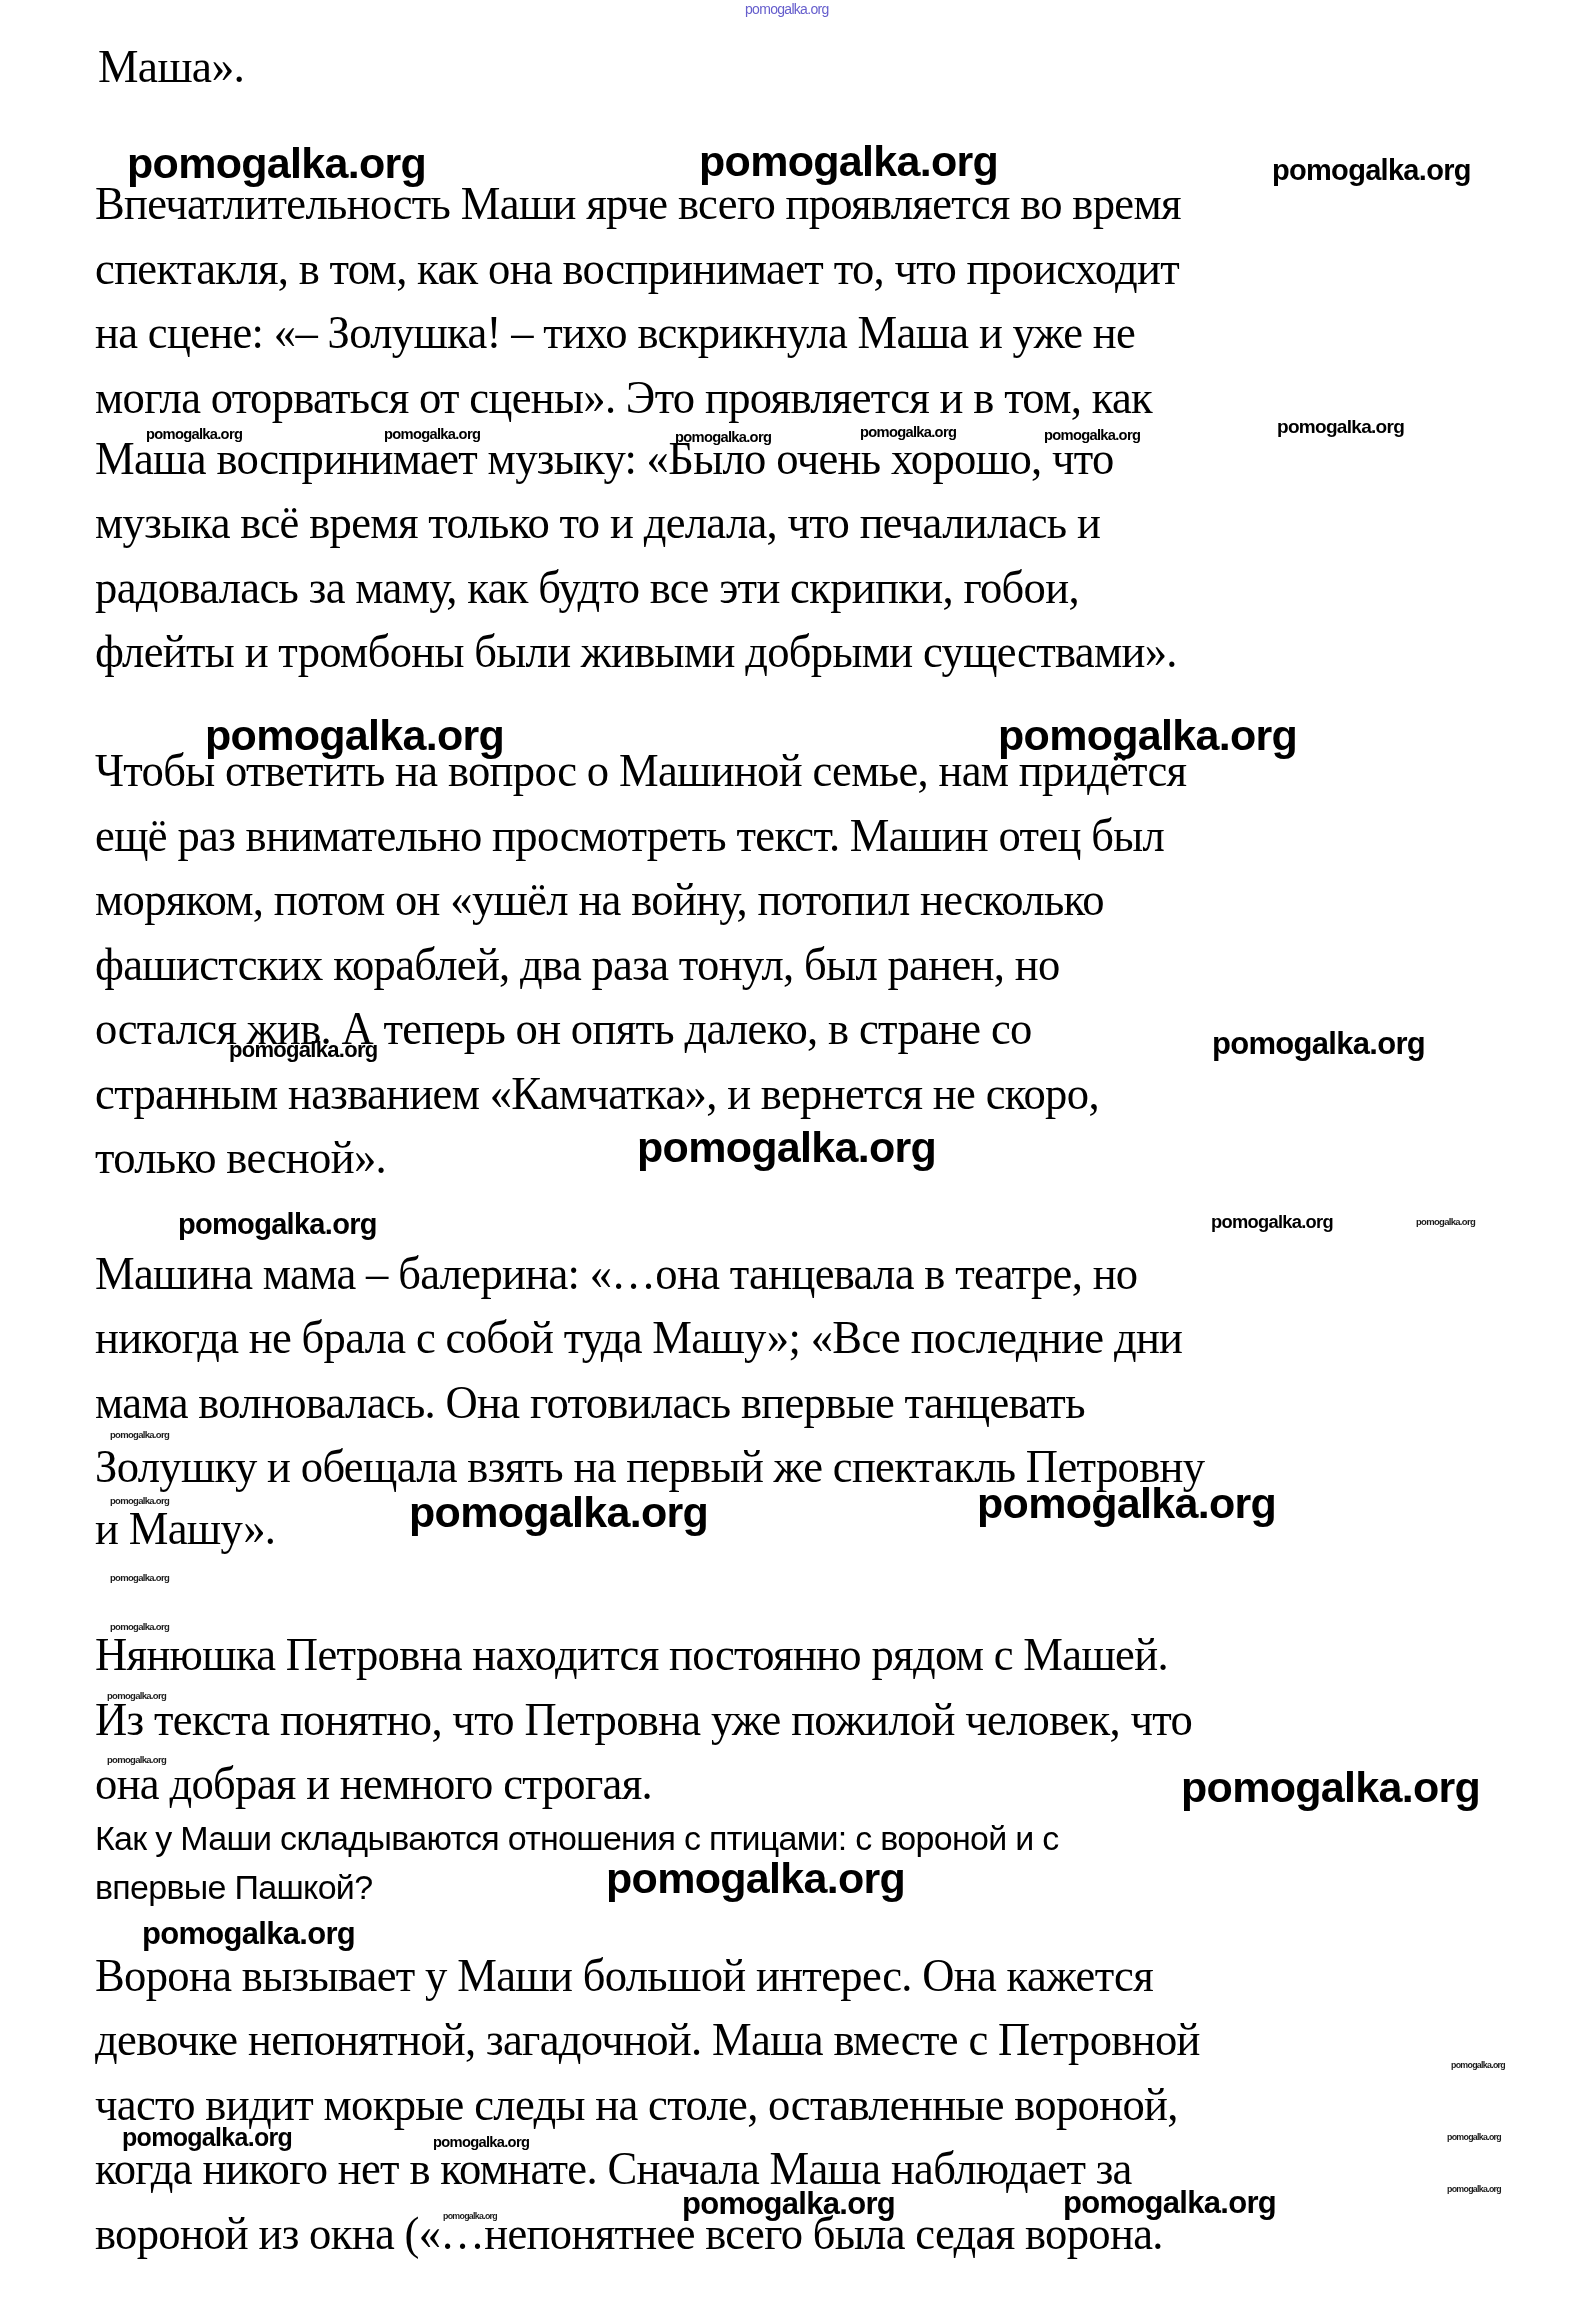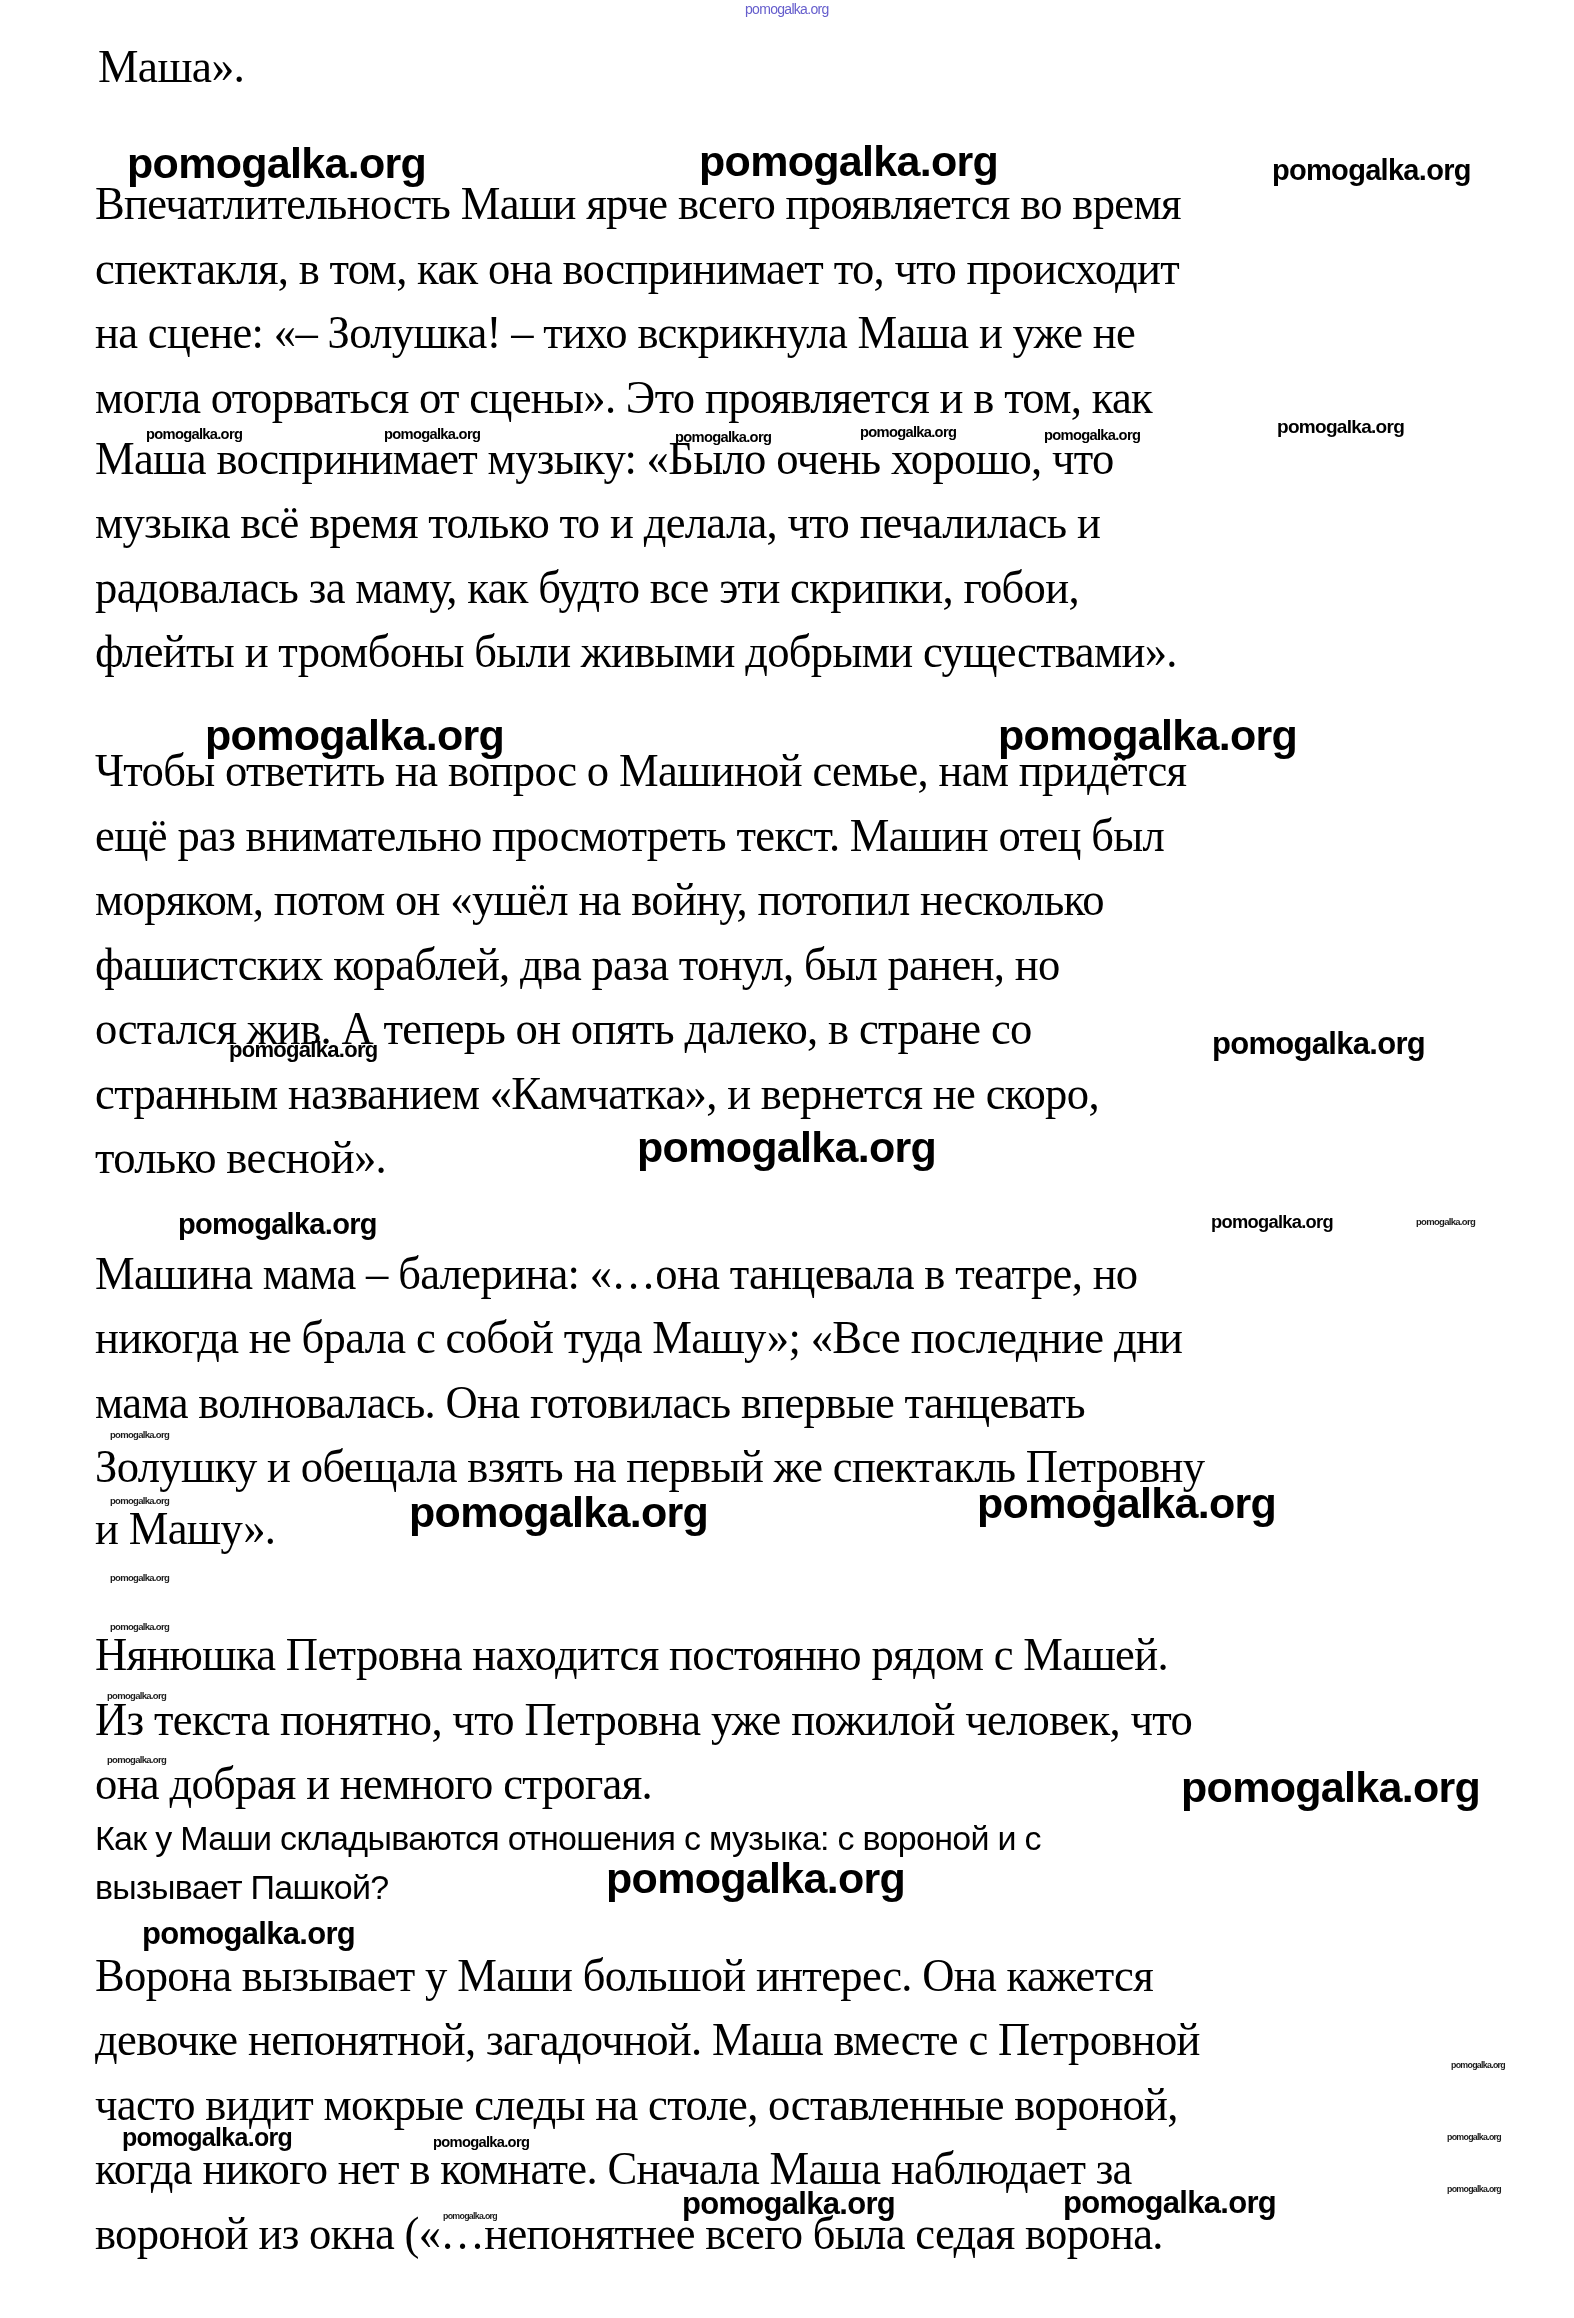--- a/index.html
+++ b/index.html
@@ -101,22 +101,22 @@
       <div class="ln serif" style="left: 95px; top: 1071px; font-size: 46px;">странным названием «Камчатка», и вернется не скоро,</div>
       <div class="ln serif" style="left: 95px; top: 1135px; font-size: 46px;">только весной».</div>
       <div class="ln serif" style="left: 95px; top: 1251px; font-size: 46px;">Машина мама – балерина: «…она танцевала в театре, но</div>
       <div class="ln serif" style="left: 95px; top: 1315px; font-size: 46px;">никогда не брала с собой туда Машу»; «Все последние дни</div>
       <div class="ln serif" style="left: 95px; top: 1380px; font-size: 46px;">мама волновалась. Она готовилась впервые танцевать</div>
       <div class="ln serif" style="left: 95px; top: 1444px; font-size: 46px;">Золушку и обещала взять на первый же спектакль Петровну</div>
       <div class="ln serif" style="left: 95px; top: 1506px; font-size: 46px;">и Машу».</div>
       <div class="ln serif" style="left: 95px; top: 1632px; font-size: 46px;">Нянюшка Петровна находится постоянно рядом с Машей.</div>
       <div class="ln serif" style="left: 95px; top: 1697px; font-size: 46px;">Из текста понятно, что Петровна уже пожилой человек, что</div>
       <div class="ln serif" style="left: 95px; top: 1761px; font-size: 46px;">она добрая и немного строгая.</div>
-      <div class="ln sans" style="left: 95px; top: 1821px; font-size: 34px;">Как у Маши складываются отношения с музыка: с вороной и с</div>
-      <div class="ln sans" style="left: 95px; top: 1870px; font-size: 34px;">вызывает Пашкой?</div>
+      <div class="ln sans" style="left: 95px; top: 1821px; font-size: 34px;">Как у Маши складываются отношения с птицами: с вороной и с</div>
+      <div class="ln sans" style="left: 95px; top: 1870px; font-size: 34px;">впервые Пашкой?</div>
       <div class="ln serif" style="left: 95px; top: 1953px; font-size: 46px;">Ворона вызывает у Маши большой интерес. Она кажется</div>
       <div class="ln serif" style="left: 95px; top: 2017px; font-size: 46px;">девочке непонятной, загадочной. Маша вместе с Петровной</div>
       <div class="ln serif" style="left: 95px; top: 2082px; font-size: 46px;">часто видит мокрые следы на столе, оставленные вороной,</div>
       <div class="ln serif" style="left: 95px; top: 2146px; font-size: 46px;">когда никого нет в комнате. Сначала Маша наблюдает за</div>
       <div class="ln serif" style="left: 95px; top: 2211px; font-size: 46px;">вороной из окна («…непонятнее всего была седая ворона.</div>
     </div>
 </div>
 
 
 </body></html>

